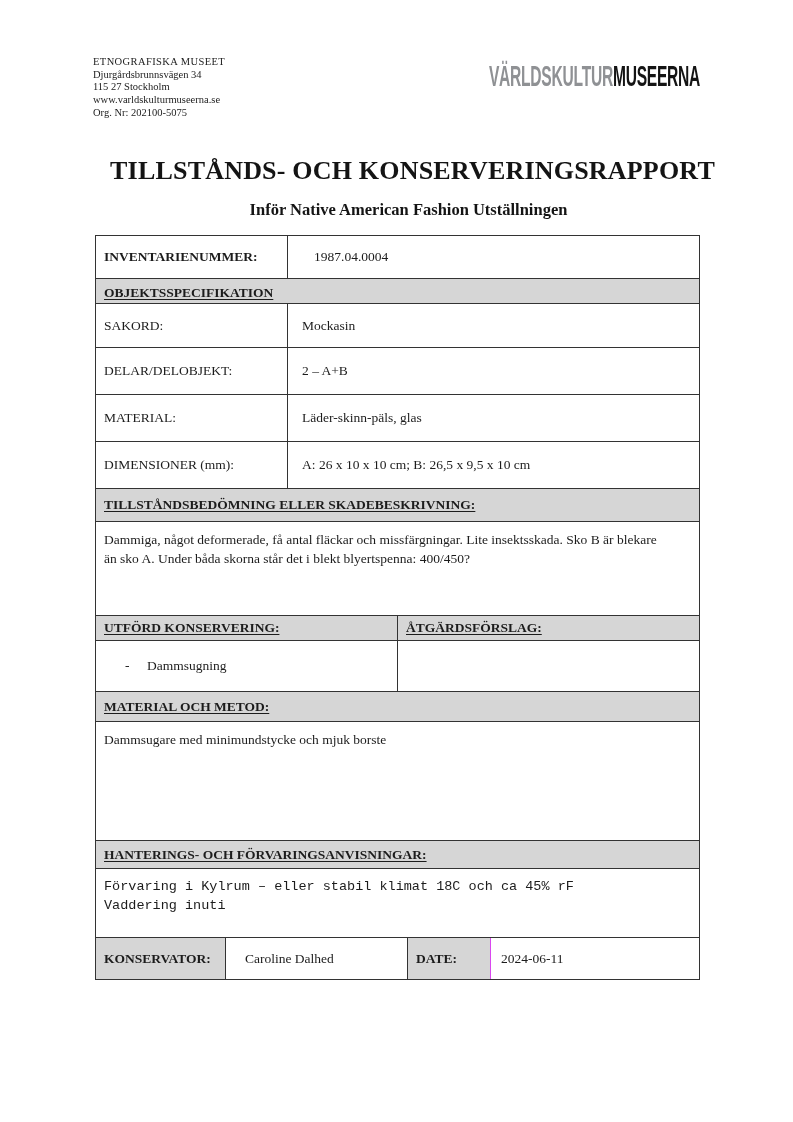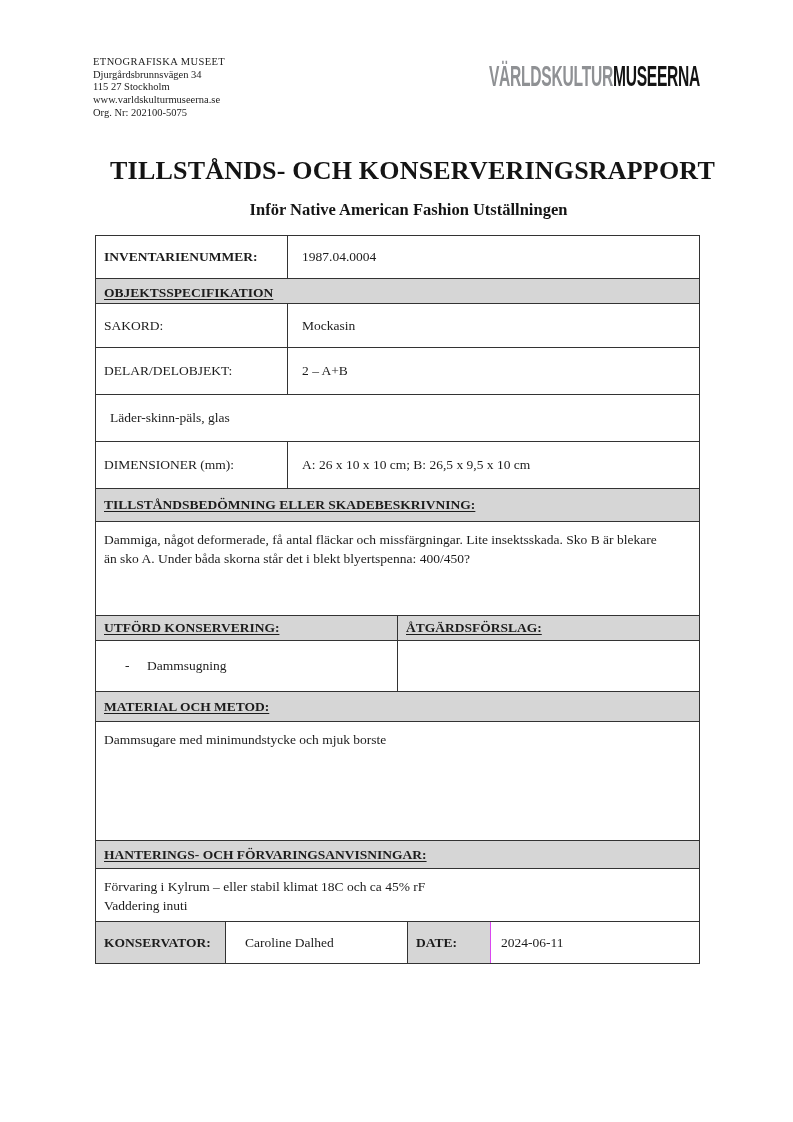--- a/index.html
+++ b/index.html
@@ -41,34 +41,34 @@
   .row { display:flex; border-bottom:1px solid #333; box-sizing:border-box; background:#fff; }
   .bold { font-weight:bold; }
 
   .cell { display:flex; align-items:center; box-sizing:border-box; }
   .cell.label { width:192px; border-right:1px solid #333; padding:0 6px 0 8px; }
   .cell.value { flex:1; padding:0 8px 0 14px; }
 
   .band { background:#d6d6d6; display:flex; align-items:center; padding-left:8px; }
   .band .hd { font-weight:bold; text-decoration:underline; text-underline-offset:2px; }
 
-  .r-inv       { height:43px; }
+  .r-inv       { height:43px;gap:12px; }
   .r-band-objekt { height:25px; padding-top:3px; }
   .r-sakord    { height:44px; }
   .r-delar     { height:47px; }
   .r-material  { height:47px; }
   .r-dim       { height:47px; }
   .r-band-till { height:33px; }
   .r-desc      { height:94px; }
   .r-two-head  { height:25px; padding:0; }
   .r-two-body  { height:51px; }
   .r-band-mm   { height:30px; }
   .r-mm-body   { height:119px; }
   .r-band-hant { height:28px; }
-  .r-hant-body { height:53px; }
+  .r-hant-body { height:69px;font-family:Liberation Mono, monospace; }
   .r-footer    { height:42px; border-bottom:1px solid #333; }
 
   .freetext { padding:8px 28px 0 8px; line-height:19px; }
   .freetext .ln { white-space:nowrap; }
 
   .cell2 { box-sizing:border-box; display:flex; align-items:center; }
   .cell2.left  { width:302px; border-right:1px solid #333; }
   .cell2.right { flex:1; }
   .band-cell { background:#d6d6d6; padding-left:8px; }
   .band-cell .hd { font-weight:bold; text-decoration:underline; text-underline-offset:2px; }
@@ -117,20 +117,21 @@
       <div class="cell label">SAKORD:</div>
       <div class="cell value">Mockasin</div>
     </div>
 
     <div class="row r-delar">
       <div class="cell label">DELAR/DELOBJEKT:</div>
       <div class="cell value">2 – A+B</div>
     </div>
 
     <div class="row r-material">
+      <div class="cell label">MATERIAL:</div>
       <div class="cell value">Läder-skinn-päls, glas</div>
     </div>
 
     <div class="row r-dim">
       <div class="cell label">DIMENSIONER (mm):</div>
       <div class="cell value">A: 26 x 10 x 10 cm; B: 26,5 x 9,5 x 10 cm</div>
     </div>
 
     <div class="row band r-band-till">
       <span class="hd">TILLSTÅNDSBEDÖMNING ELLER SKADEBESKRIVNING:</span>

